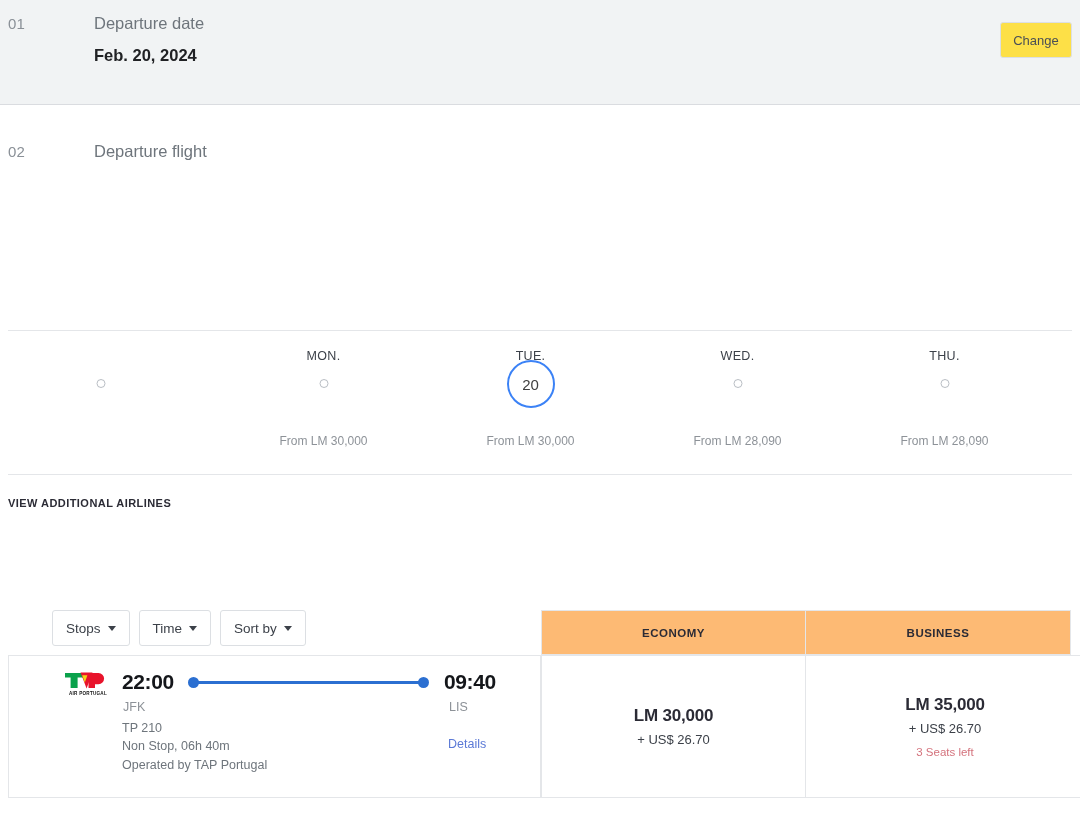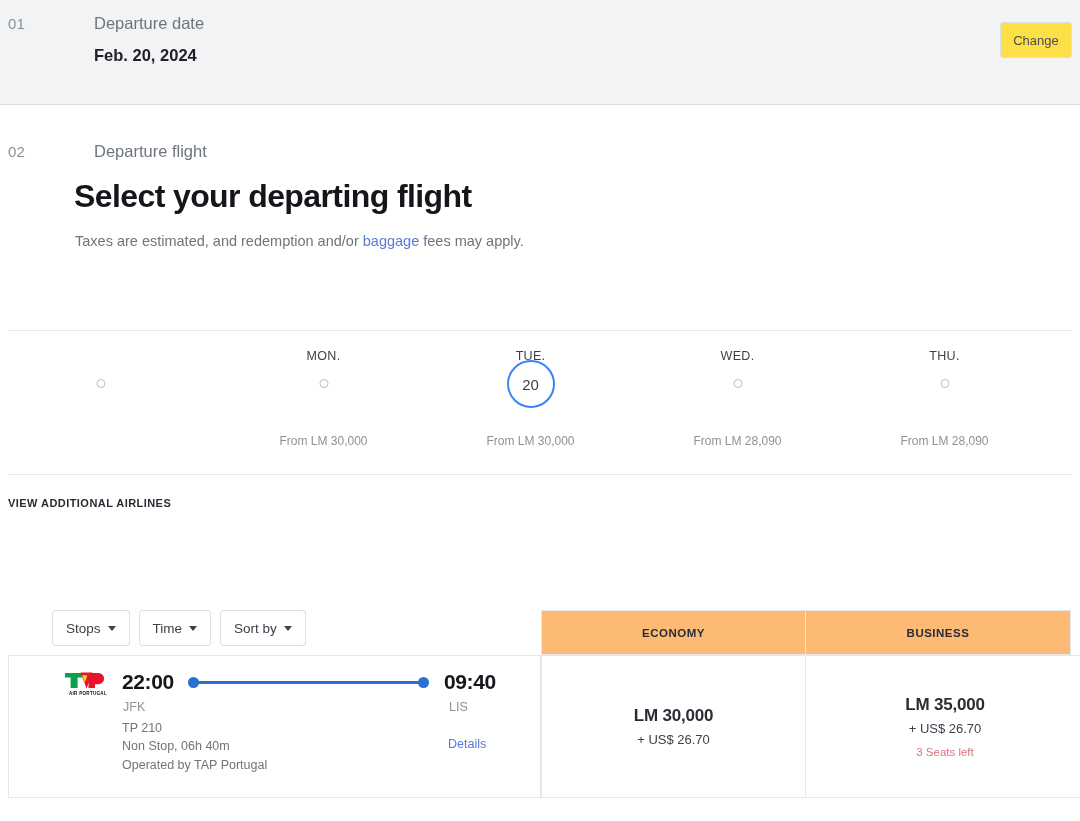--- a/index.html
+++ b/index.html
@@ -209,24 +209,20 @@
 <div class="step-band">
   <span class="step-num">01</span>
   <span class="step-label">Departure date</span>
   <span class="step-value">Feb. 20, 2024</span>
   <button class="change-btn">Change</button>
 </div>
 
 <div class="step2">
   <span class="step-num">02</span>
   <span class="step-label">Departure flight</span>
-  <h1 class="headline">Select your departing flight</h1>
-  <div class="subline">
-    <span>Taxes are estimated, and redemption and/or </span><a href="#">baggage</a><span> fees may apply.</span>
-  </div>
 </div>
 
 <div class="date-strip" id="date-strip">
     <div class="date-col" style="left: 9px; width: 167px;">
       <div class="dc-mark">
         <div class="dot"></div>
       </div>
     </div>
     <div class="date-col" style="left: 212px; width: 207px;">
       <div class="dc-day">MON.</div>

